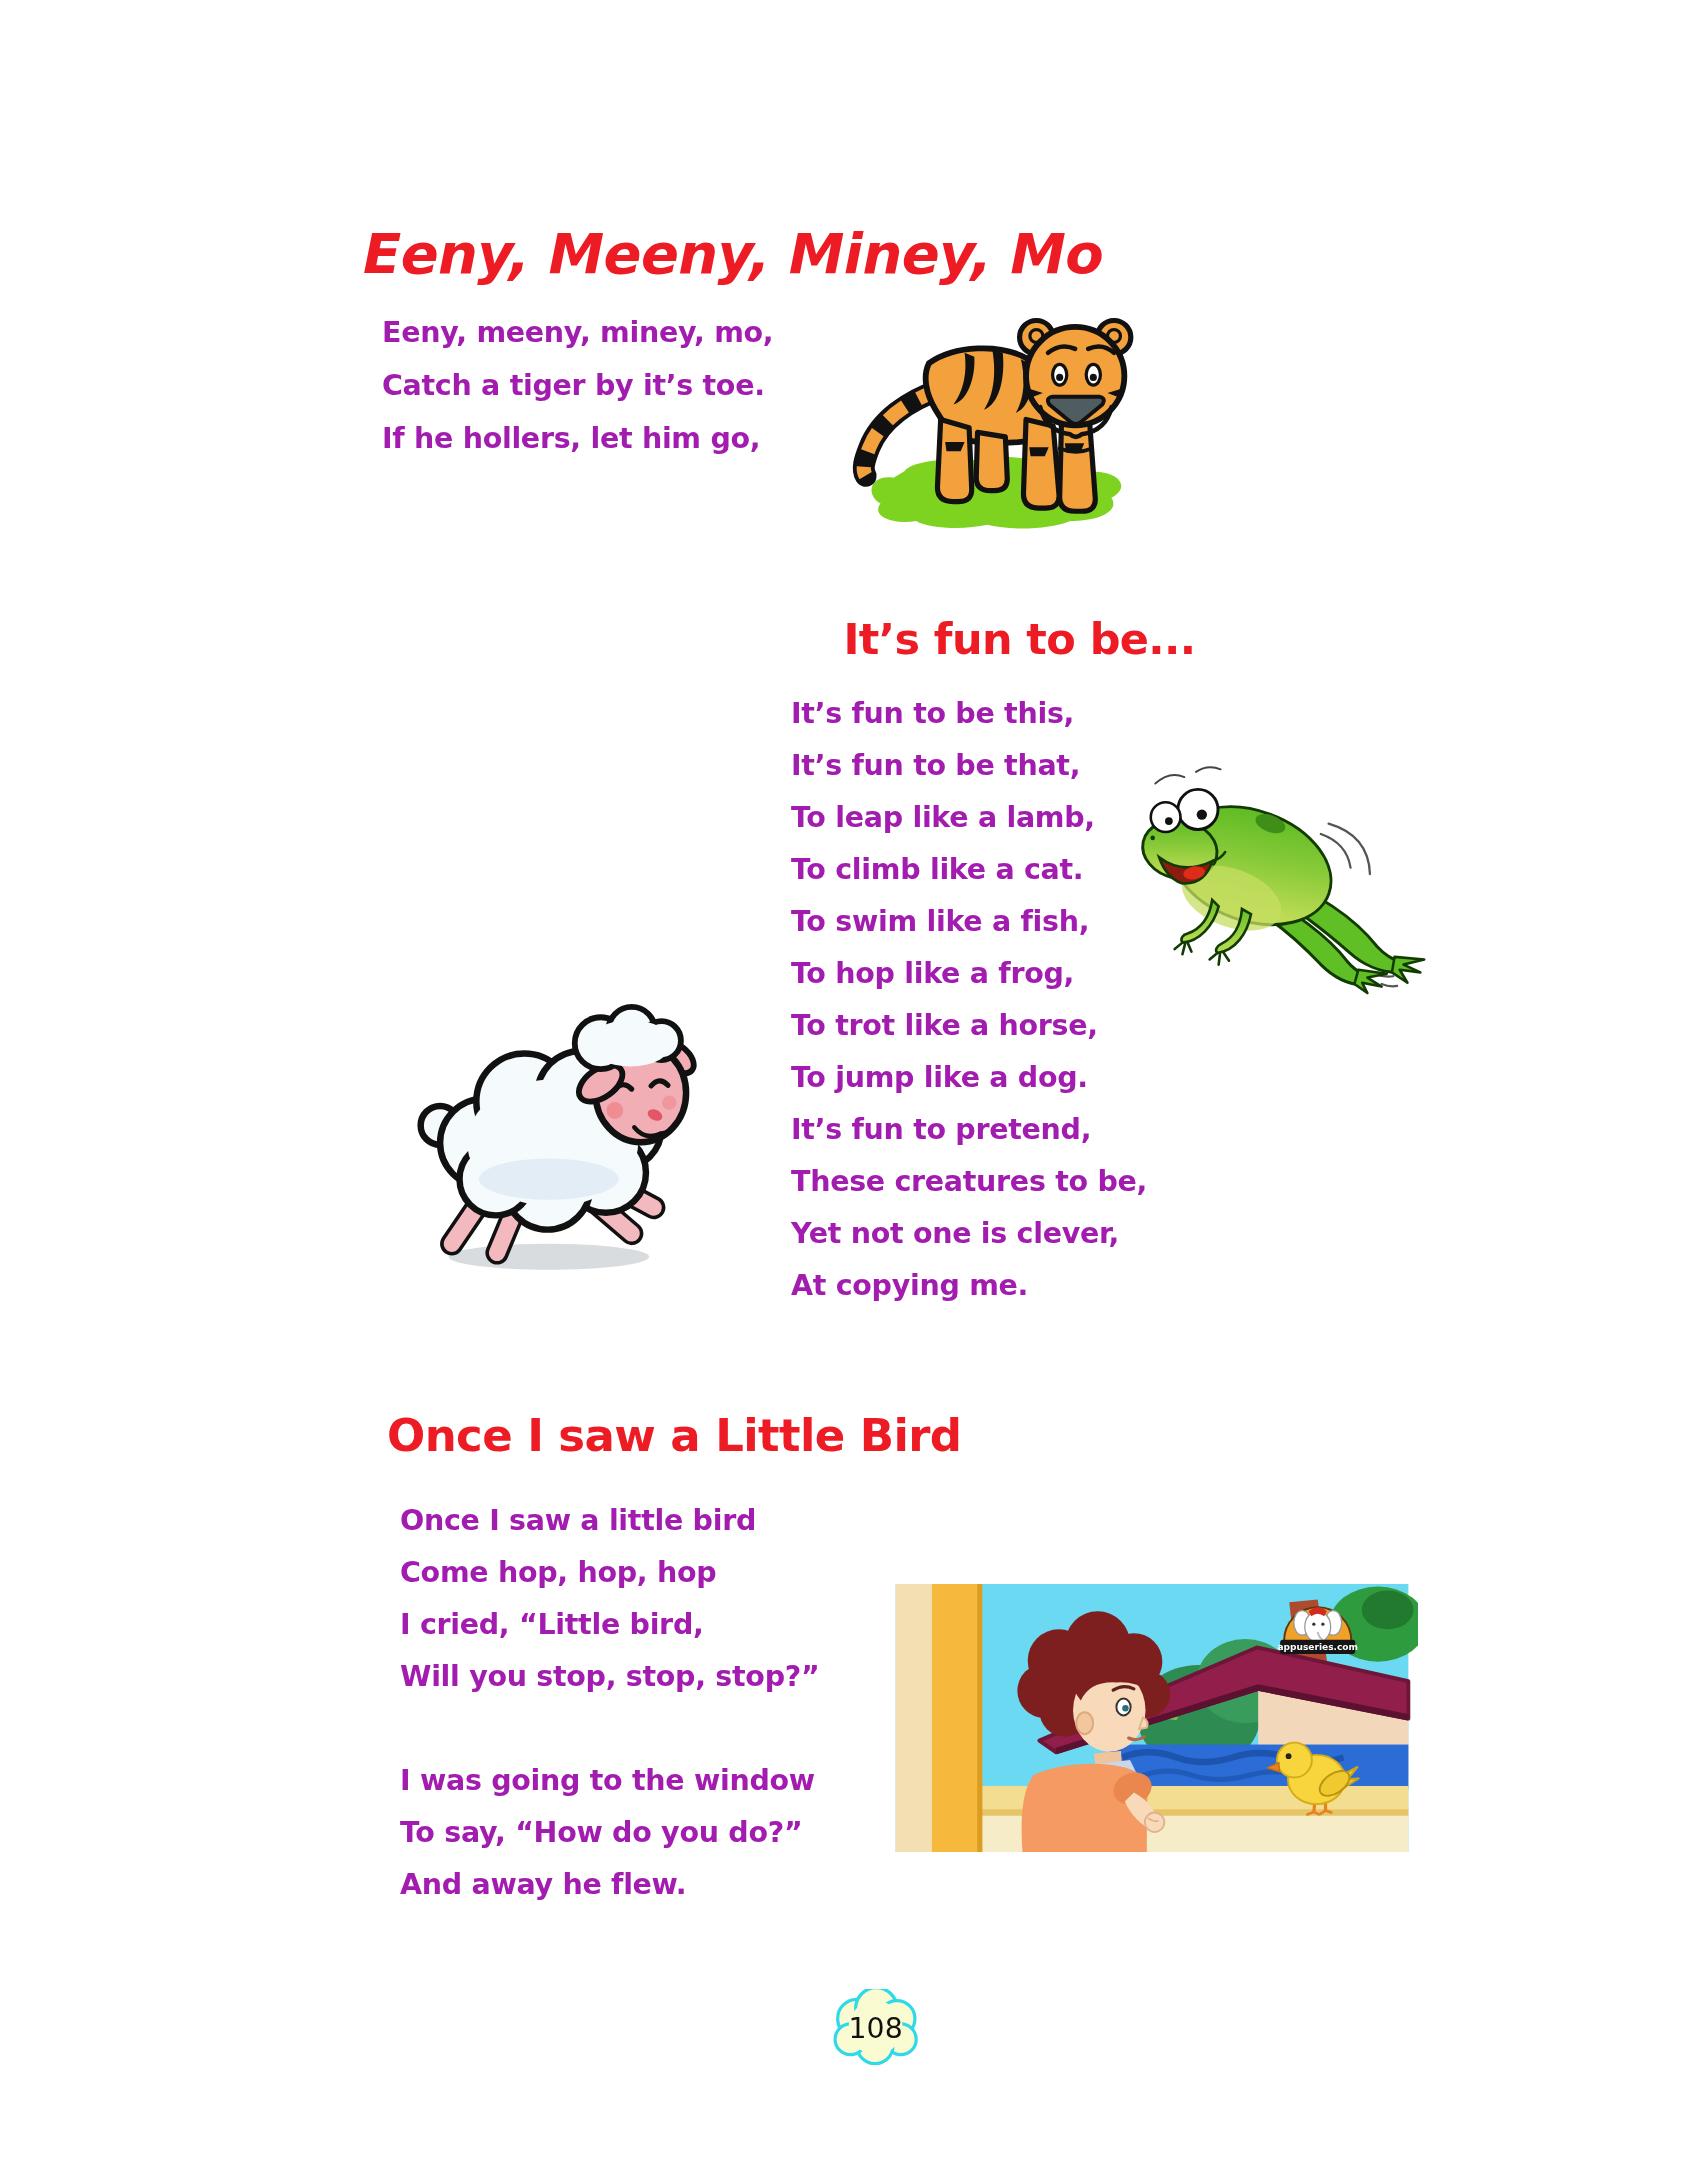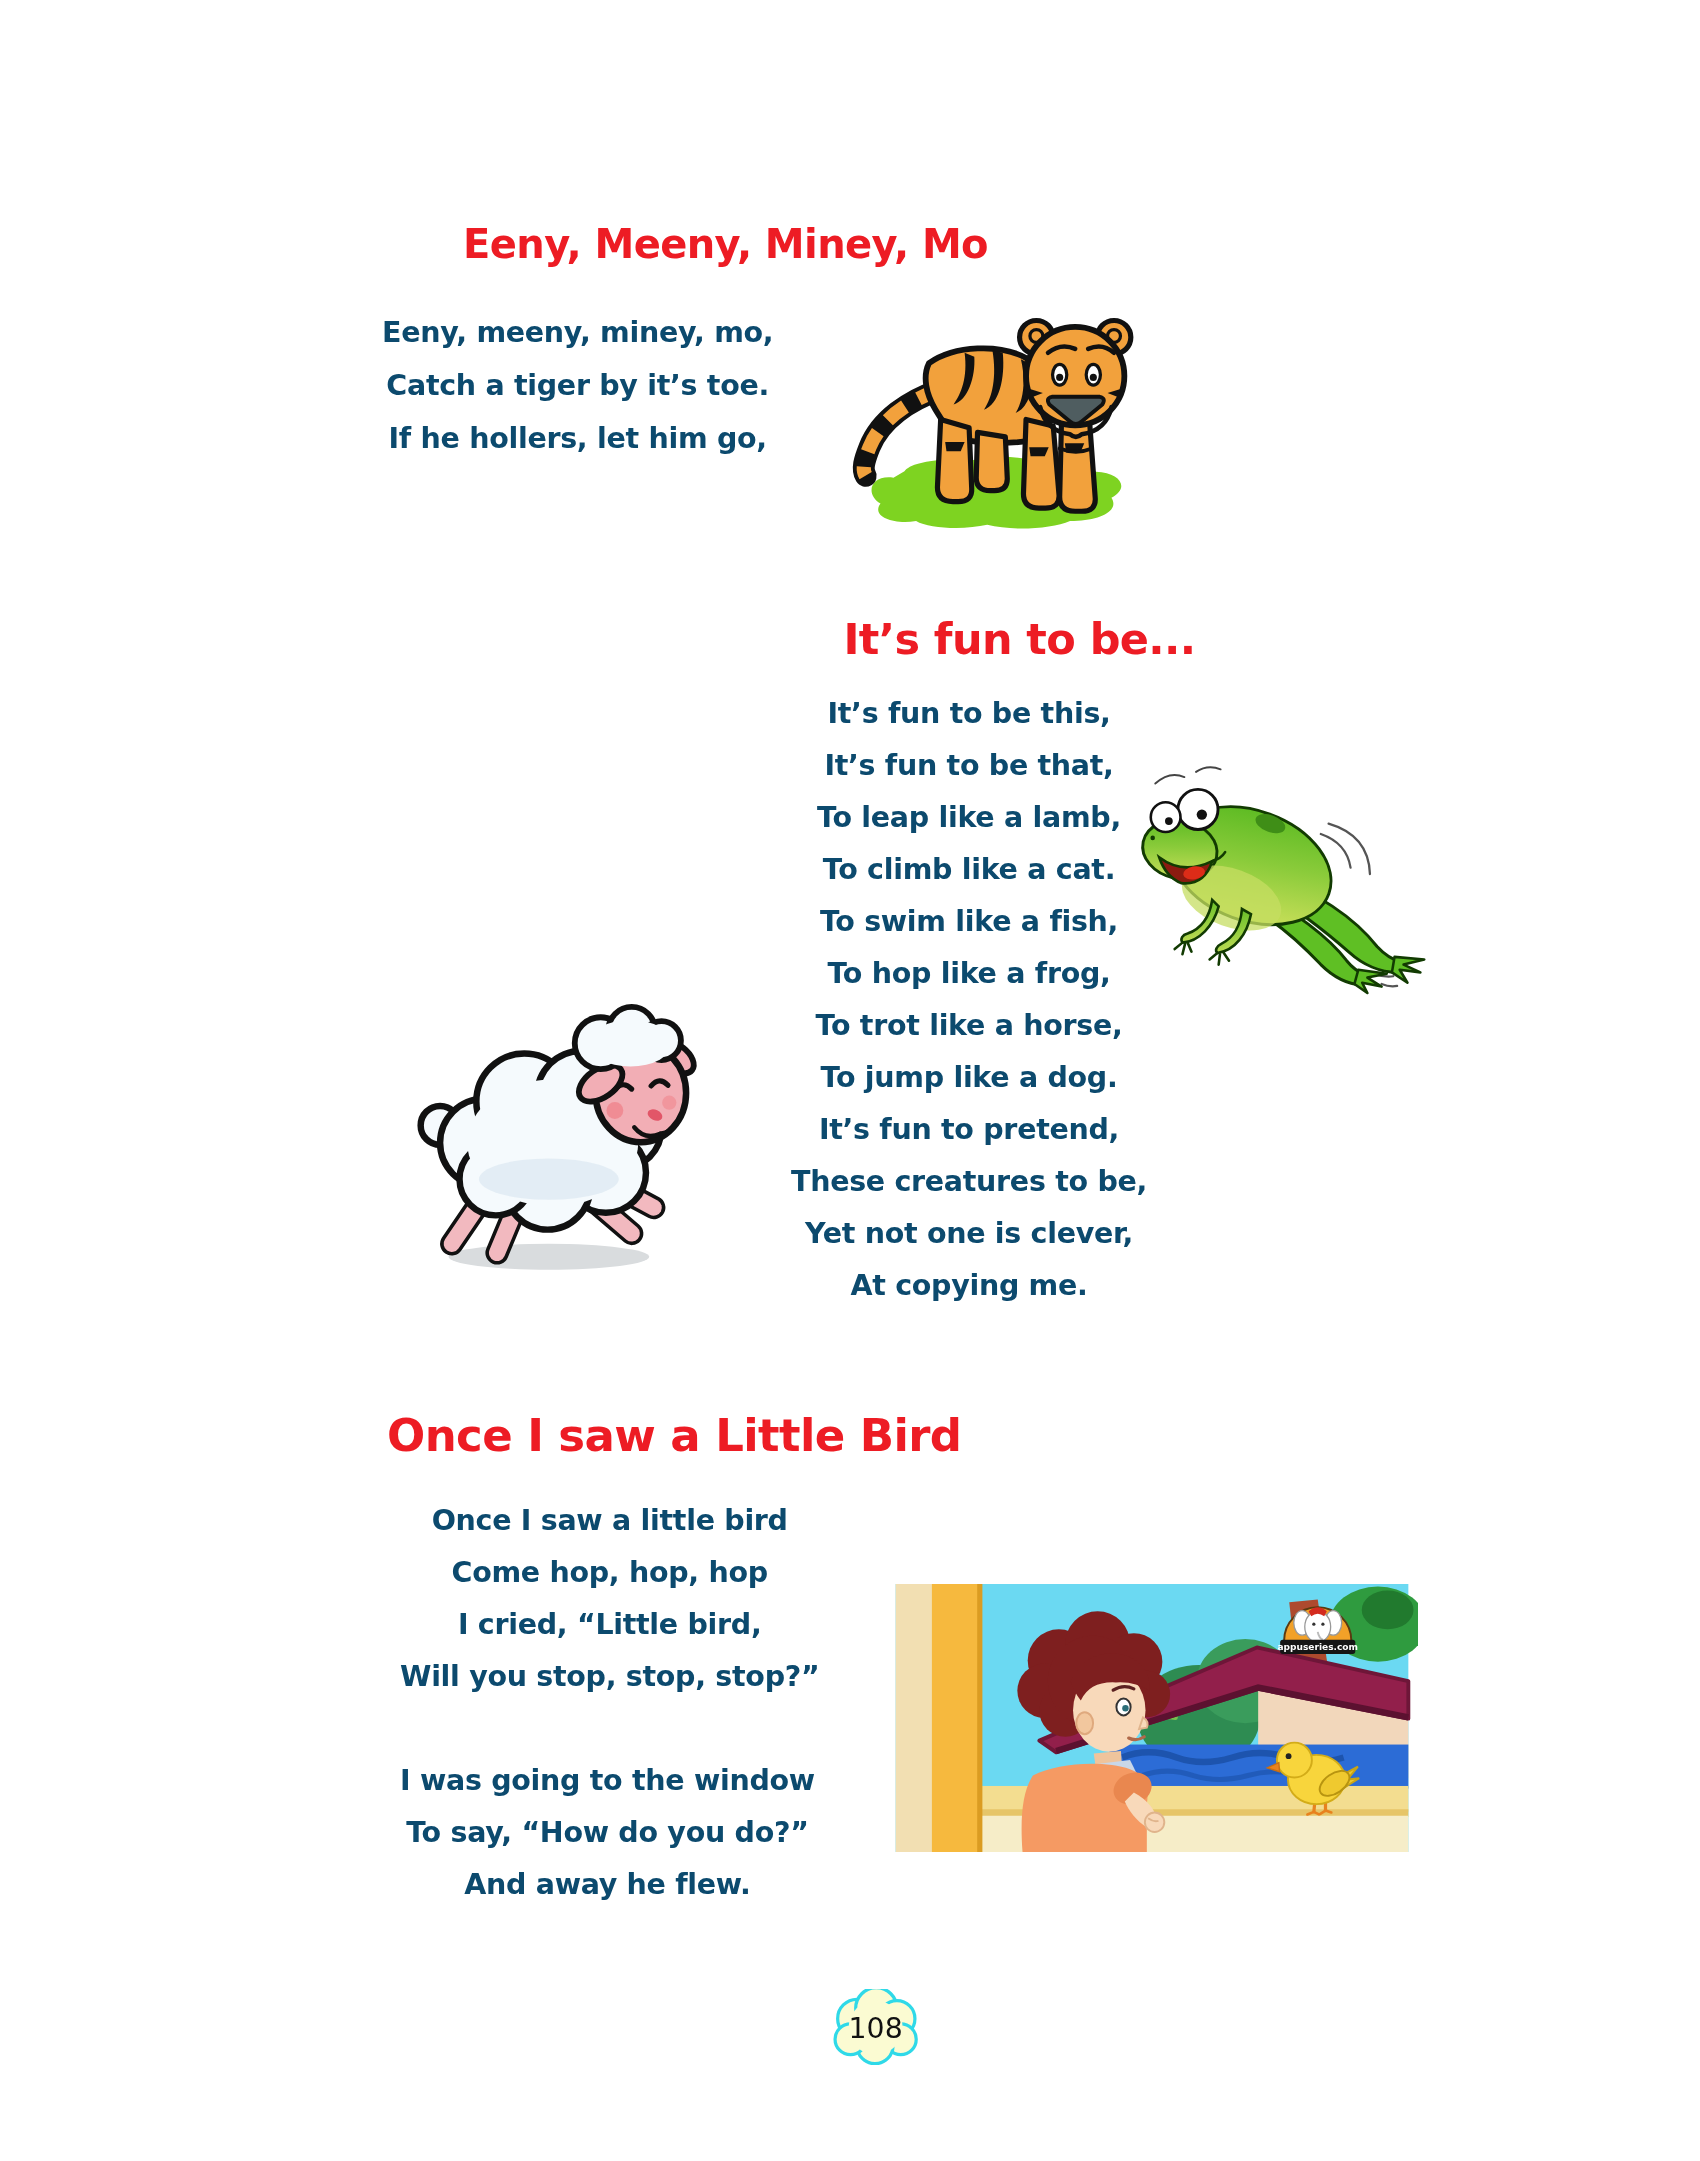--- a/index.html
+++ b/index.html
@@ -3,24 +3,24 @@
 <meta charset="utf-8">
 <style>
   html,body{margin:0;padding:0;background:#ffffff;}
   .page{
     position:relative;width:1700px;height:2161px;background:#ffffff;
     font-family:"DejaVu Sans","Liberation Sans",sans-serif;overflow:hidden;
   }
   .title{
     position:absolute;color:#ed1c24;font-weight:700;white-space:nowrap;letter-spacing:-0.6px;
   }
-  .t1{left:363px;top:221px;width:725px;text-align:center;font-size:40px;}
+  .t1{left:363px;top:221px;width:725px;text-align:center;font-size:56px;font-style:italic;}
   .t2{left:751px;top:614px;width:537px;text-align:center;font-size:43px;}
   .t3{left:387px;top:1409px;font-size:45px;}
-  .poem{position:absolute;color:#0c4a6e;font-weight:700;font-size:28.5px;letter-spacing:-0.3px;text-align:center;}
+  .poem{position:absolute;color:#a21caf;font-weight:700;font-size:28.5px;letter-spacing:-0.3px;}
   .poem .line{line-height:53px;white-space:nowrap;}
   .p1{left:382px;top:306px;}
   .p2{left:754px;top:688px;}
   .p2 .line{line-height:52px;margin-left:37px;}
   .p3a{left:400px;top:1495px;}
   .p3b{left:400px;top:1755px;}
   .p3a .line,.p3b .line{line-height:52px;}
   .illus{position:absolute;}
   .i-tiger{left:832px;top:280px;width:304px;height:253px;}
   .i-frog{left:1115px;top:759px;width:314px;height:236px;}

